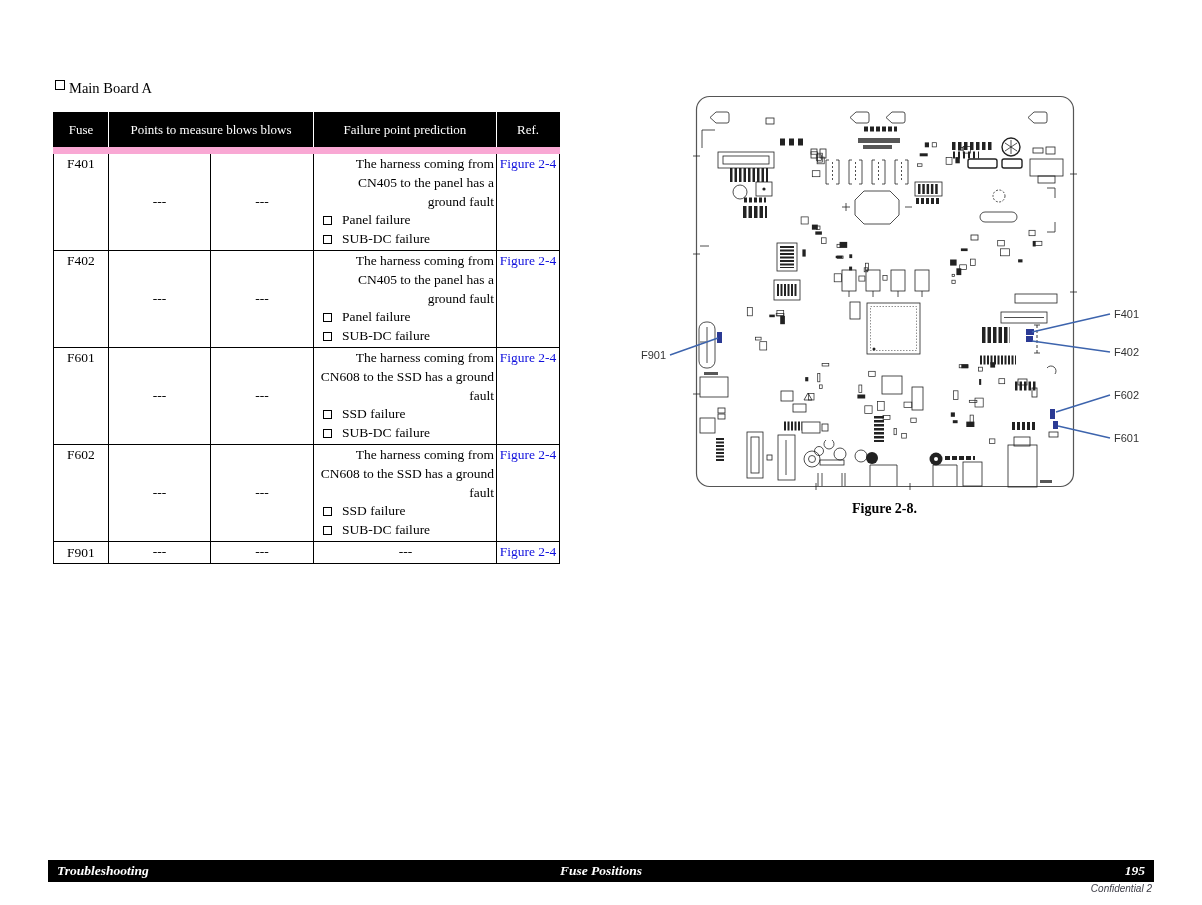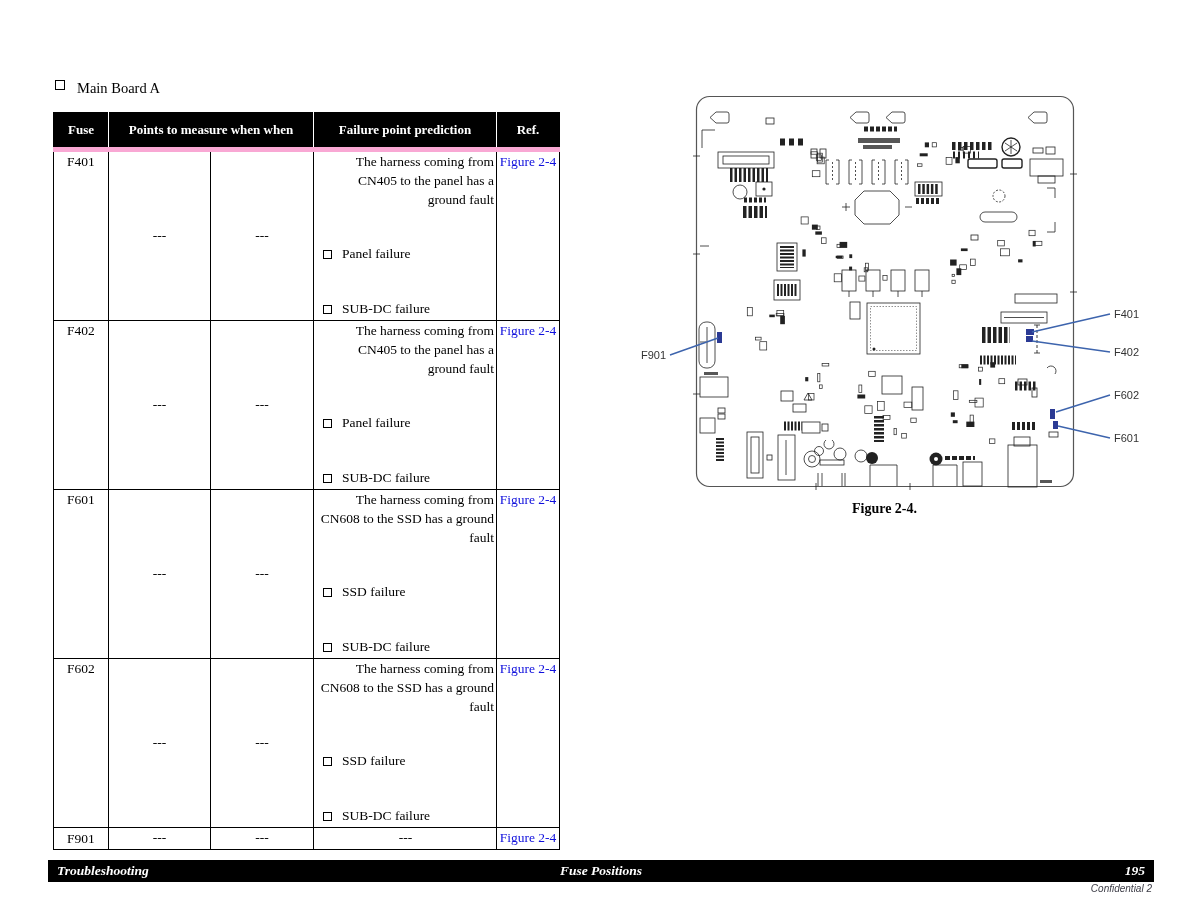--- a/index.html
+++ b/index.html
@@ -17,43 +17,43 @@
   }
   .bar-top { top:23px; }
   .bar-bottom { top:860px; }
   .bar .bar-center { position:absolute; left:0; right:0; text-align:center;font-style:italic; }
   .confidential {
     position:absolute; top:883px; right:50px;
     font-family:"Liberation Sans","DejaVu Sans",sans-serif;
     font-style:italic; font-size:10px; color:#3c3c46;
   }
   
-  .section-heading { position:absolute; left:55px; top:80px; display:flex; gap:12px; font-size:14.5px; }
+  .section-heading { position:absolute; left:55px; top:80px; display:flex; gap:4px; font-size:14.5px; }
   .sq { display:inline-block; width:10px; height:10px; border:1.6px solid #000; flex:none; }
   
   table.fuse-table {
     position:absolute; left:53px; top:112px; border-collapse:collapse;
     font-size:13.5px; table-layout:fixed;
   }
   table.fuse-table { border:1.5px solid #000; }
   .fuse-table th {
-    background:#000; color:#fff; font-weight:bold; font-size:13px; height:22px;
-    padding:9px 2px; border-bottom:5px solid #f9a8d4;
+    background:#000; color:#fff; font-weight:normal; font-size:13px; height:22px;
+    padding:9px 2px; border-bottom:7px solid #f9a8d4;
   }
   .fuse-table th + th { border-left:1px solid #fff; }
   .fuse-table td { border:1px solid #000;text-align:right; }
   tr.rt td { height:76px; }
   tr.rs td { height:22px; }
   td.c-fuse { vertical-align:top; text-align:center; padding-top:2px; }
   td.c-m   { text-align:center; vertical-align:middle; }
   td.c-pred{ vertical-align:top; padding:1px 2px 1px 3px; line-height:18.8px; }
   td.c-pred.center { text-align:center; vertical-align:middle; }
   td.c-ref { vertical-align:top; text-align:center; padding-top:2px; }
   .ref-link { color:var(--link-blue,#0000ee); text-decoration:none; cursor:pointer; }
-  .check-item { display:flex; align-items:center; gap:10px; padding-left:6px; line-height:18.8px;margin-top:36px; }
+  .check-item { display:flex; align-items:center; gap:10px; padding-left:6px; line-height:18.8px; }
   .cb { display:inline-block; width:9px; height:9px; border:1.3px solid #000; flex:none; }
   
   .figure { position:absolute; left:628px; top:90px; width:556px; height:435px; }
   .figure svg { position:absolute; left:0; top:0; }
   .c   { fill:none; stroke:#222; stroke-width:.8; }
   .cth { fill:none; stroke:#222; stroke-width:1.4; }
   .p   { fill:none; stroke:#222; }
   .blob{ fill:#3a3a3a; stroke:none; opacity:.85; }
   .fuse{ fill:var(--fuse-blue,#2b3a94); stroke:none; }
   .outline { fill:#fff; stroke:#555; stroke-width:1.2; }
@@ -82,21 +82,21 @@
     <colgroup>
         <col style="width:55px">
         <col style="width:102px">
         <col style="width:103px">
         <col style="width:183px">
         <col style="width:63px">
       </colgroup>
     <thead>
       <tr>
         <th>Fuse</th>
-        <th colspan="2">Points to measure when when</th>
+        <th colspan="2">Points to measure blows blows</th>
         <th>Failure point prediction</th>
         <th>Ref.</th>
       </tr>
     </thead>
     <tbody>
       <tr class="rt">
         <td class="c-fuse">F401</td>
         <td class="c-m">---</td>
         <td class="c-m">---</td>
         <td class="c-pred">
@@ -399,21 +399,21 @@
       <line class="callout-line" x1="482" y1="224" x2="404" y2="242"></line>
       <line class="callout-line" x1="482" y1="262" x2="404" y2="251"></line>
       <line class="callout-line" x1="482" y1="305" x2="428" y2="322"></line>
       <line class="callout-line" x1="482" y1="348" x2="430" y2="336"></line>
     </svg>
     <div class="callout-label" style="left:0;top:258px;width:38px;text-align:right">F901</div>
     <div class="callout-label" style="left:486px;top:217px">F401</div>
     <div class="callout-label" style="left:486px;top:255px">F402</div>
     <div class="callout-label" style="left:486px;top:298px">F602</div>
     <div class="callout-label" style="left:486px;top:341px">F601</div>
-    <div class="figure-caption">Figure 2-4.</div>
+    <div class="figure-caption">Figure 2-8.</div>
   </div>
 
   <div class="bar bar-bottom">
     <span style="z-index:1">Troubleshooting</span>
     <span class="bar-center">Fuse Positions</span>
     <span style="z-index:1">195</span>
   </div>
   <div class="confidential">Confidential 2</div>
 
 </div>

